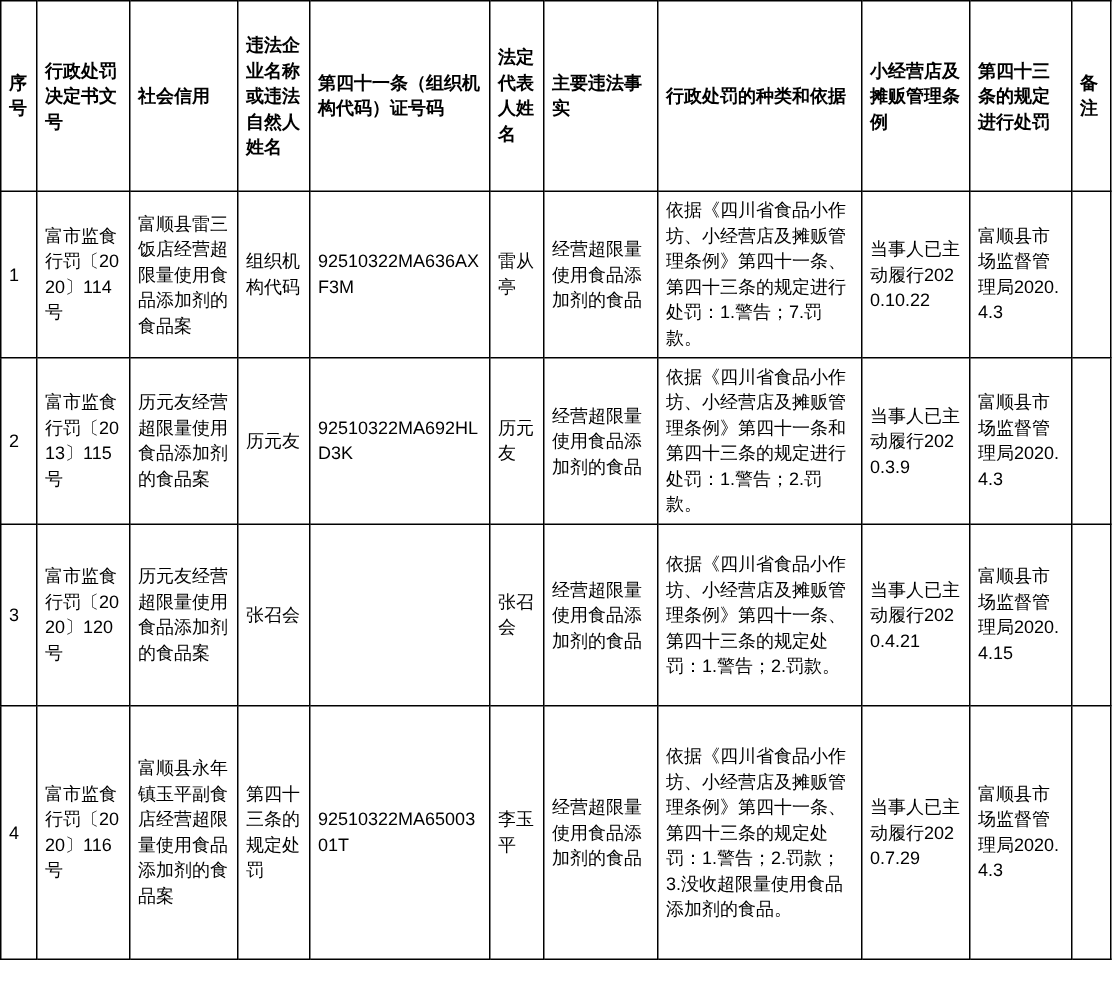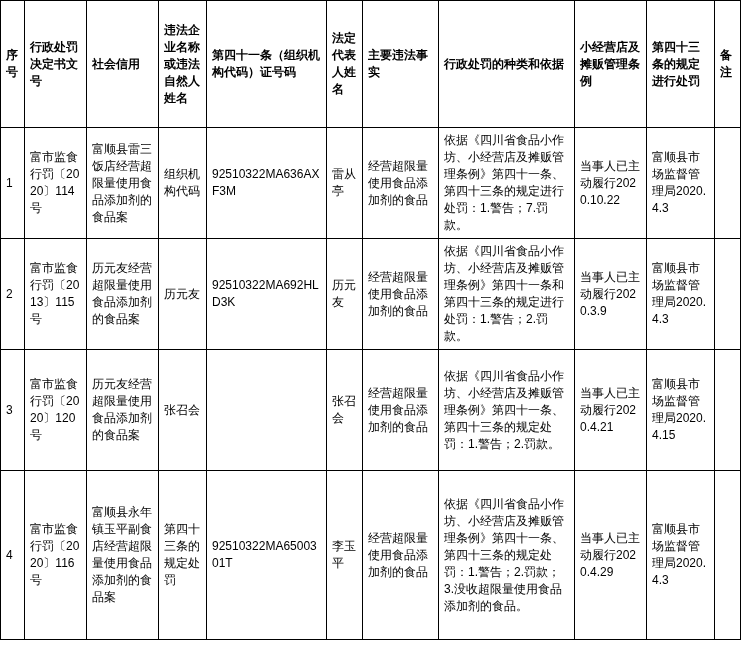--- a/index.html
+++ b/index.html
@@ -144,19 +144,19 @@
       </tr>
       <tr class="row-4">
         <td class="idx">4</td>
         <td class="docno">富市监食行罚〔2020〕116号</td>
         <td class="case">富顺县永年镇玉平副食店经营超限量使用食品添加剂的食品案</td>
         <td class="ent">第四十三条的规定处罚</td>
         <td class="credit">92510322MA6500301T</td>
         <td class="legal">李玉平</td>
         <td class="fact">经营超限量使用食品添加剂的食品</td>
         <td class="basis">依据《四川省食品小作坊、小经营店及摊贩管理条例》第四十一条、第四十三条的规定处罚：1.警告；2.罚款；3.没收超限量使用食品添加剂的食品。</td>
-        <td class="perform">当事人已主动履行2020.4.29</td>
+        <td class="perform">当事人已主动履行2020.7.29</td>
         <td class="organ">富顺县市场监督管理局2020.4.3</td>
         <td class="remark"></td>
       </tr>
     </tbody>
   </table>
 </div>
 
 </body></html>

